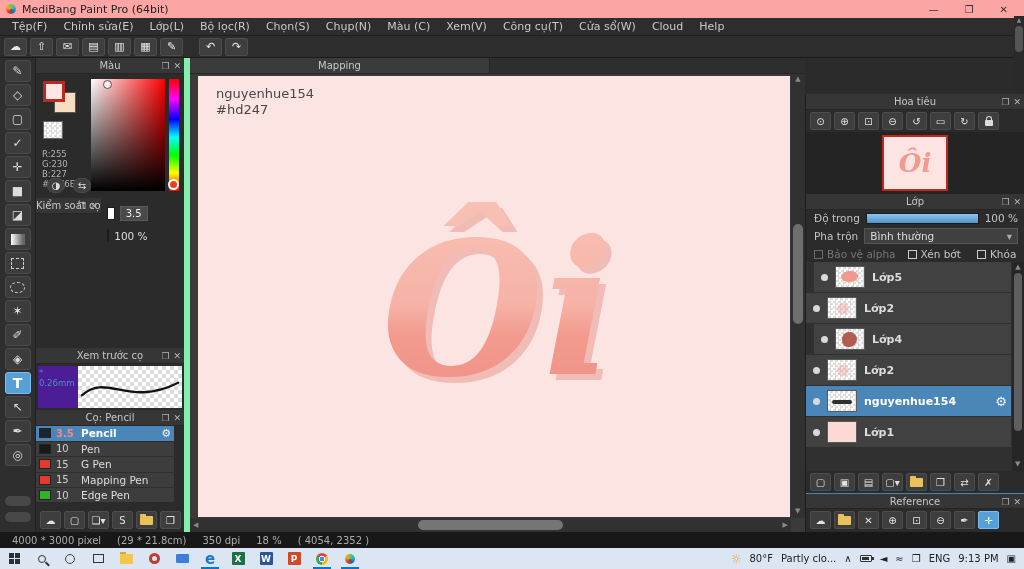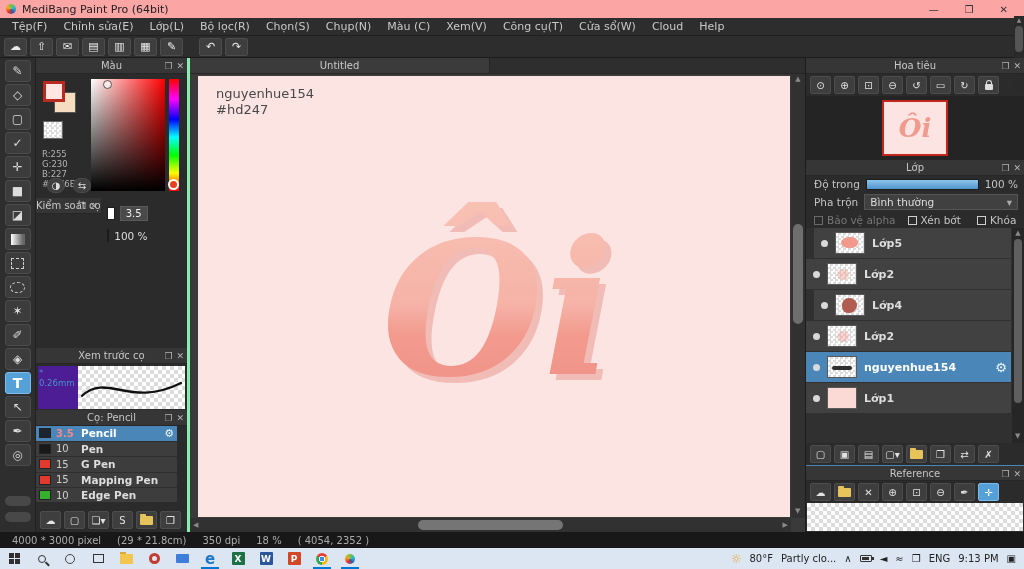--- a/index.html
+++ b/index.html
@@ -31,21 +31,21 @@
   .tool-btn { width:26px; height:22px; background:#3c3c3c; border:1px solid #4b4b4b; border-radius:3px; flex:none;
     display:flex; align-items:center; justify-content:center; color:#dcdcdc; font-size:12px; }
   .tool-btn.active { background:#56a0d8; border-color:#7fbceb; color:#fff; font-weight:bold; font-size:14px; }
   .grad-chip { width:14px; height:11px; background:linear-gradient(to right,#fff,#666 85%); }
   .sel-chip  { width:13px; height:11px; border:1px dashed #cfcfcf; }
   .lasso-chip{ width:15px; height:11px; border:1px dashed #cfcfcf; border-radius:50%; }
   .strip-pill { position:absolute; bottom:26px; left:5px; width:26px; height:10px; background:#484848; border-radius:5px; }
   .strip-pill.p2 { bottom:10px; }
 
   
-  .leftpanels { width:154px; background:#2b2b2b; border-right:3px solid #86efac; display:flex; flex-direction:column; }
+  .leftpanels { width:154px; background:#2b2b2b; border-right:6px solid #86efac; display:flex; flex-direction:column; }
   .panel-header { height:16px; background:#363636; border-bottom:1px solid #262626; display:flex; align-items:center; position:relative; flex:none; }
   .ph-title { flex:1; text-align:center; font-size:10px; color:#c6c6c6; }
   .ph-icons { position:absolute; right:3px; top:0; height:16px; display:flex; align-items:center; gap:4px; font-size:9px; color:#b5b5b5; }
 
   .mau-panel { height:140px; display:flex; flex-direction:column; }
   .mau-body { flex:1; display:flex; padding:5px 4px 3px 5px; gap:4px; position:relative; }
   .mau-left { width:46px; position:relative; font-size:8.5px; line-height:10px; color:#b3b3b3;text-decoration:underline; }
   .fg-swatch { position:absolute; left:2px; top:2px; width:22px; height:21px; background:#ffe6e3; border:3px solid #b92b21; z-index:2; }
   .bg-swatch { position:absolute; left:13px; top:13px; width:22px; height:21px; background:#f6ddc2; border:1px solid #555; }
   .tr-swatch { position:absolute; left:2px; top:42px; width:20px; height:18px; border:1px solid #666; }
@@ -77,21 +77,21 @@
   .checker { background:conic-gradient(#dcdcdc 25%,#fff 0 50%,#dcdcdc 0 75%,#fff 0) 0 0/8px 8px; }
   .checker-sm { background:conic-gradient(#dcdcdc 25%,#fff 0 50%,#dcdcdc 0 75%,#fff 0) 0 0/5px 5px; }
 
   .br-panel { flex:1; display:flex; flex-direction:column;border-radius:16px; }
   .br-list { height:76px; overflow:hidden; position:relative; margin-right:10px; background:#333; }
   .br-row { height:15.5px; display:flex; align-items:center; gap:5px; padding:0 3px; background:#3d3d3d; border-bottom:1px solid #2e2e2e; }
   .br-row.selected { background:#4a87b8; }
   .br-swatch { width:12px; height:10px; border:1px solid #222; flex:none; }
   .br-size { width:20px; color:#cfcfcf; font-size:10px; }
   .br-row.selected .br-size { color:#f08a8a; font-weight:bold; }
-  .br-name { flex:1; color:#ddd; font-size:10.5px;font-weight:bold; }
+  .br-name { flex:1; color:#ddd; font-size:10.5px; }
   .br-row.selected .br-name { color:#fff; font-weight:bold; }
   .br-gear { color:#eaf4fd; font-size:11px; }
   .br-scroll { position:absolute; right:0; top:16px; width:10px; height:76px; background:#2a2a2a; font-size:6px; color:#888; text-align:center; }
   .br-thumbscroll { position:absolute; left:1px; right:1px; top:10px; height:26px; background:#555; border-radius:4px; }
   .br-icons { height:24px; display:flex; align-items:center; gap:3px; padding-left:4px; margin-top:auto; }
   .sm-btn { width:21px; height:18px; background:#3e3e3e; border:1px solid#4d4d4d; border-radius:2px;
     display:flex; align-items:center; justify-content:center; font-size:10px; color:#e2e2e2; }
   .folder-chip { width:13px; height:9px; background:#e8c25a; border-radius:1px; position:relative; }
   .folder-chip::before { content:""; position:absolute; left:0; top:-2px; width:6px; height:2px; background:#e8c25a; border-radius:1px 1px 0 0; }
 
@@ -105,21 +105,21 @@
   .watermark { position:absolute; left:18px; top:10px; color:#484848; font-size:13px; line-height:16px; }
   .artwork { position:absolute; left:170px; top:66px; width:290px; height:290px; }
   .vscroll { position:absolute; right:0; top:0; bottom:14px; width:14px; background:#313131; color:#8a8a8a;
     font-size:7px; text-align:center; line-height:10px; }
   .vthumb { position:absolute; left:2px; right:2px; top:150px; height:100px; background:#6e6e6e; border-radius:6px; }
   .hscroll { position:absolute; bottom:0; left:0; right:14px; height:14px; background:#313131; color:#8a8a8a; font-size:7px; }
   .hthumb { position:absolute; top:2px; bottom:2px; left:38%; width:24%; background:#757575; border-radius:6px; }
   .h-arrow { position:absolute; top:3px; } .h-arrow.l { left:3px; } .h-arrow.r { right:3px; }
 
   
-  .rightcol { width:219px; background:#2b2b2b; border-left:1px solid #1d1d1d; display:flex; flex-direction:column; }
+  .rightcol { width:219px; background:#2b2b2b; border-left:1px solid #1d1d1d; display:flex; flex-direction:column;margin-top:36px; }
   .nav-panel { height:102px; display:flex; flex-direction:column; }
   .icon-row { height:22px; display:flex; align-items:center; gap:3px; padding-left:4px; flex:none; }
   .nav-thumb-area { flex:1; background:#242424; display:flex; align-items:center; justify-content:center; }
   .nav-thumb { width:66px; height:56px; background:#fce4e2; border:2px solid #c1271d; display:flex; align-items:center; justify-content:center; }
   .mini-art { font-family:"DejaVu Serif","Liberation Serif",serif; font-style:italic; font-weight:bold; font-size:26px; color:#f19a8e; }
 
   .layers-panel { height:305px; display:flex; flex-direction:column; }
   .lp-row { display:flex; align-items:center; gap:6px; padding:2px 6px 2px 8px; font-size:10.5px; color:#c4c4c4; flex:none; }
   .lp-track { flex:1; height:11px; background:linear-gradient(#8ec5ec,#4f94cd); border:1px solid #1c1c1c; }
   .lp-select { flex:1; height:16px; background:#404040; border:1px solid #555; display:flex; align-items:center; padding:0 5px; color:#ddd; }
@@ -438,21 +438,21 @@
           </div>
         <div class="sm-btn">
             <span>❐</span>
           </div>
       </div>
     </div>
   </div>
 
   <div class="canvasarea">
     <div class="tabbar">
-      <div class="tab">Untitled</div>
+      <div class="tab">Mapping</div>
     </div>
     <div class="canvaswrap">
       <div class="canvas">
         <div class="watermark">
           <div>nguyenhue154</div>
           <div>#hd247</div>
         </div>
         <svg class="artwork" viewBox="0 0 290 290">
           <defs>
             <linearGradient id="pinkgrad" x1="0" y1="0" x2="0" y2="1">

